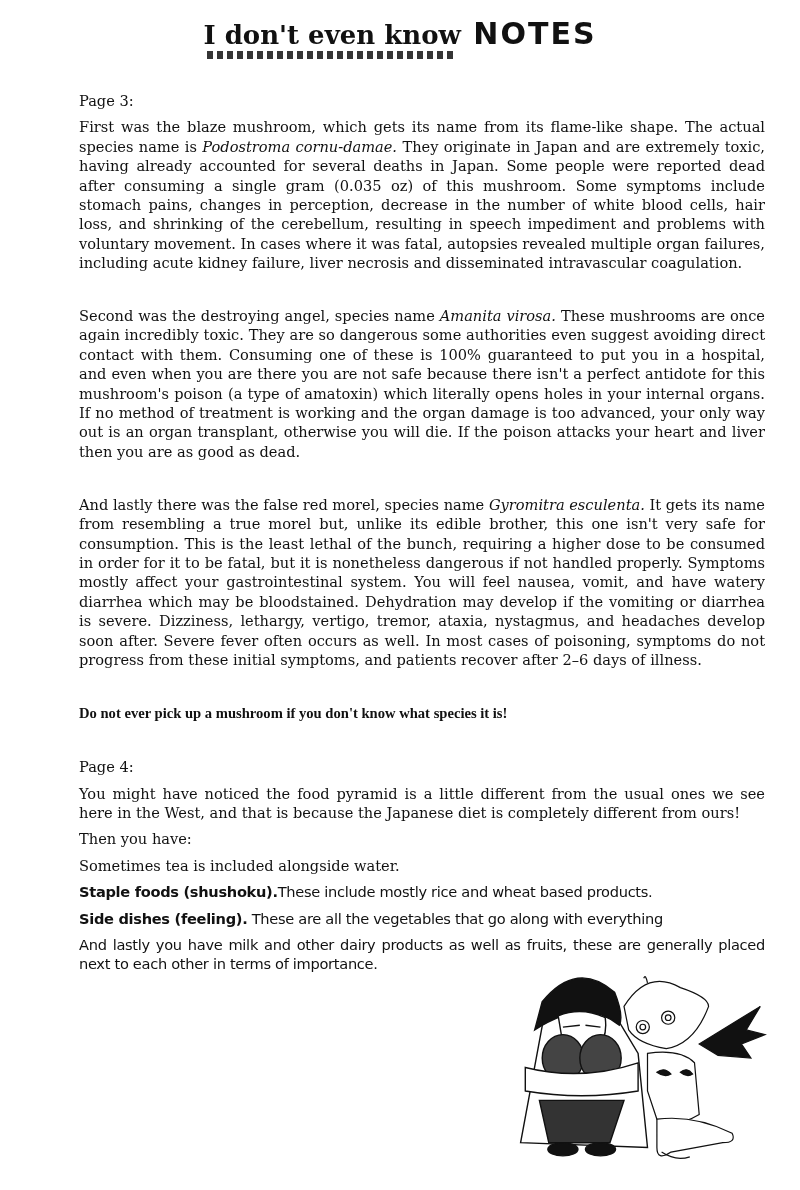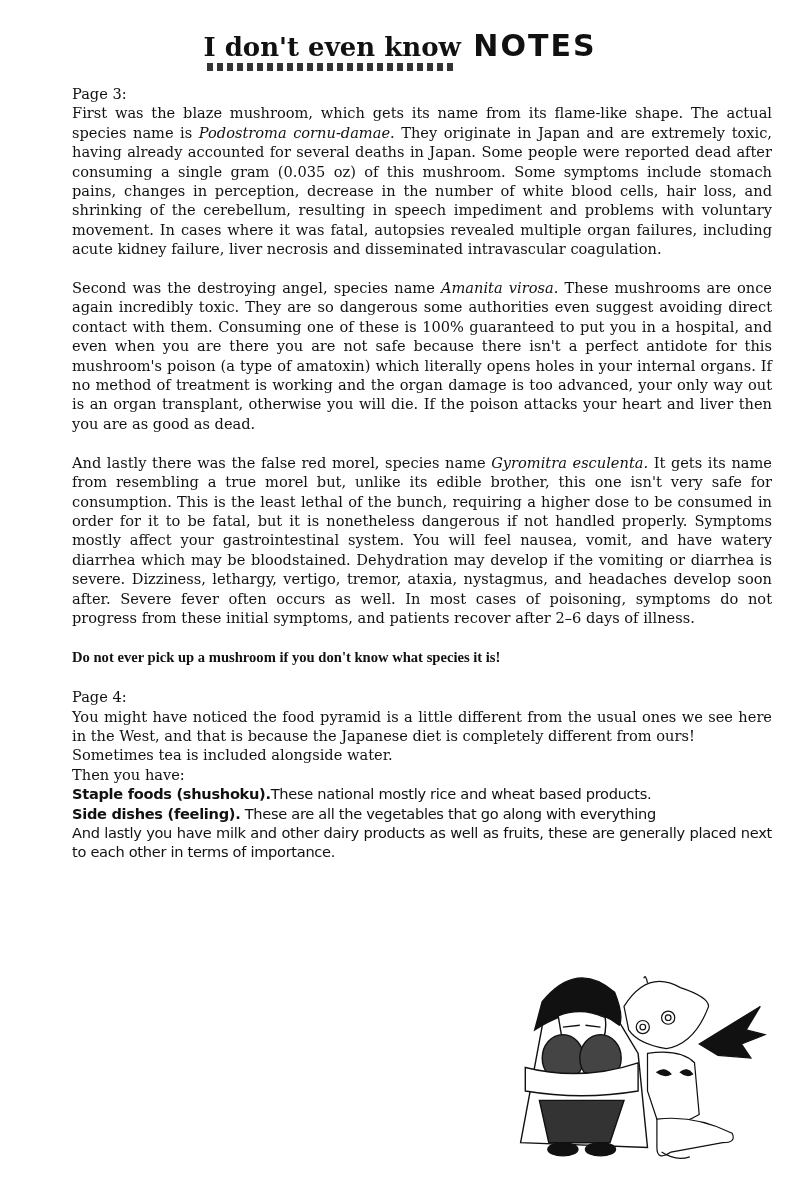--- a/index.html
+++ b/index.html
@@ -10,21 +10,21 @@
     body {
       width: 800px;
       height: 1190px;
       position: relative;
       overflow: hidden;
       font-family: "DejaVu Serif", "Liberation Serif", serif;
       color: #111111;
     }
     .title {
       position: absolute;
-      top: 28px;
+      top: 16px;
       left: 0;
       width: 800px;
       text-align: center;
       font-family: "DejaVu Sans", "Liberation Sans", sans-serif;
       font-size: 30px;
       font-weight: bold;
       letter-spacing: 2px;
       line-height: 36px;
       white-space: nowrap;
     }
@@ -50,21 +50,21 @@
     }
     .content {
       position: absolute;
       top: 84px;
       left: 72px;
       width: 700px;
       font-size: 14.6px;
       line-height: 19.4px;
     }
     .content p {
-      margin: 0;
+      margin: 7px;
       text-align: justify;
     }
     .gap { height: 19.4px; }
     .warning {
       font-family: Liberation Serif, serif;
       font-weight: bold;
       font-size: 14.6px;
       line-height: 21px;
     }
     .term {
@@ -97,23 +97,23 @@
   <p><span>First was the blaze mushroom, which gets its name from its flame-like shape. The actual species name is </span><i>Podostroma cornu-damae.</i><span> They originate in Japan and are extremely toxic, having already accounted for several deaths in Japan. Some people were reported dead after consuming a single gram (0.035 oz) of this mushroom. Some symptoms include stomach pains, changes in perception, decrease in the number of white blood cells, hair loss, and shrinking of the cerebellum, resulting in speech impediment and problems with voluntary movement. In cases where it was fatal, autopsies revealed multiple organ failures, including acute kidney failure, liver necrosis and disseminated intravascular coagulation.</span></p>
   <div class="gap"></div>
   <p><span>Second was the destroying angel, species name </span><i>Amanita virosa.</i><span> These mushrooms are once again incredibly toxic. They are so dangerous some authorities even suggest avoiding direct contact with them. Consuming one of these is 100% guaranteed to put you in a hospital, and even when you are there you are not safe because there isn't a perfect antidote for this mushroom's poison (a type of amatoxin) which literally opens holes in your internal organs. If no method of treatment is working and the organ damage is too advanced, your only way out is an organ transplant, otherwise you will die. If the poison attacks your heart and liver then you are as good as dead.</span></p>
   <div class="gap"></div>
   <p><span>And lastly there was the false red morel, species name </span><i>Gyromitra esculenta.</i><span> It gets its name from resembling a true morel but, unlike its edible brother, this one isn't very safe for consumption. This is the least lethal of the bunch, requiring a higher dose to be consumed in order for it to be fatal, but it is nonetheless dangerous if not handled properly. Symptoms mostly affect your gastrointestinal system. You will feel nausea, vomit, and have watery diarrhea which may be bloodstained. Dehydration may develop if the vomiting or diarrhea is severe. Dizziness, lethargy, vertigo, tremor, ataxia, nystagmus, and headaches develop soon after. Severe fever often occurs as well. In most cases of poisoning, symptoms do not progress from these initial symptoms, and patients recover after 2–6 days of illness.</span></p>
   <div class="gap"></div>
   <p class="warning">Do not ever pick up a mushroom if you don't know what species it is!</p>
   <div class="gap"></div>
   <p>Page 4:</p>
   <p>You might have noticed the food pyramid is a little different from the usual ones we see here in the West, and that is because the Japanese diet is completely different from ours!</p>
+  <p>Then you have:</p>
   <p>Sometimes tea is included alongside water.</p>
-  <p>Then you have:</p>
-  <p class="narrow"><span class="term">Staple foods (shushoku).</span><span>These national mostly rice and wheat based products.</span></p>
+  <p class="narrow"><span class="term">Staple foods (shushoku).</span><span>These include mostly rice and wheat based products.</span></p>
   <p class="narrow"><span class="term">Side dishes (feeling).</span><span> These are all the vegetables that go along with everything</span></p>
   <p class="narrow">And lastly you have milk and other dairy products as well as fruits, these are generally placed next to each other in terms of importance.</p>
 </div>
 
 <svg class="illustration" viewBox="0 0 300 250" xmlns="http://www.w3.org/2000/svg">
 
   <g stroke="#111" stroke-width="1.5" fill="none">
     <path d="M15 205 L40 70 Q70 50 110 60 L140 110 L150 210 Z" fill="#fff"></path>
     <path d="M38 55 Q75 10 115 45 Q125 70 120 80 Q95 60 65 68 Q45 75 30 85 Z" fill="#111"></path>
     <path d="M55 70 Q80 60 105 72 Q108 95 95 105 Q75 110 60 100 Z" fill="#fff"></path>

